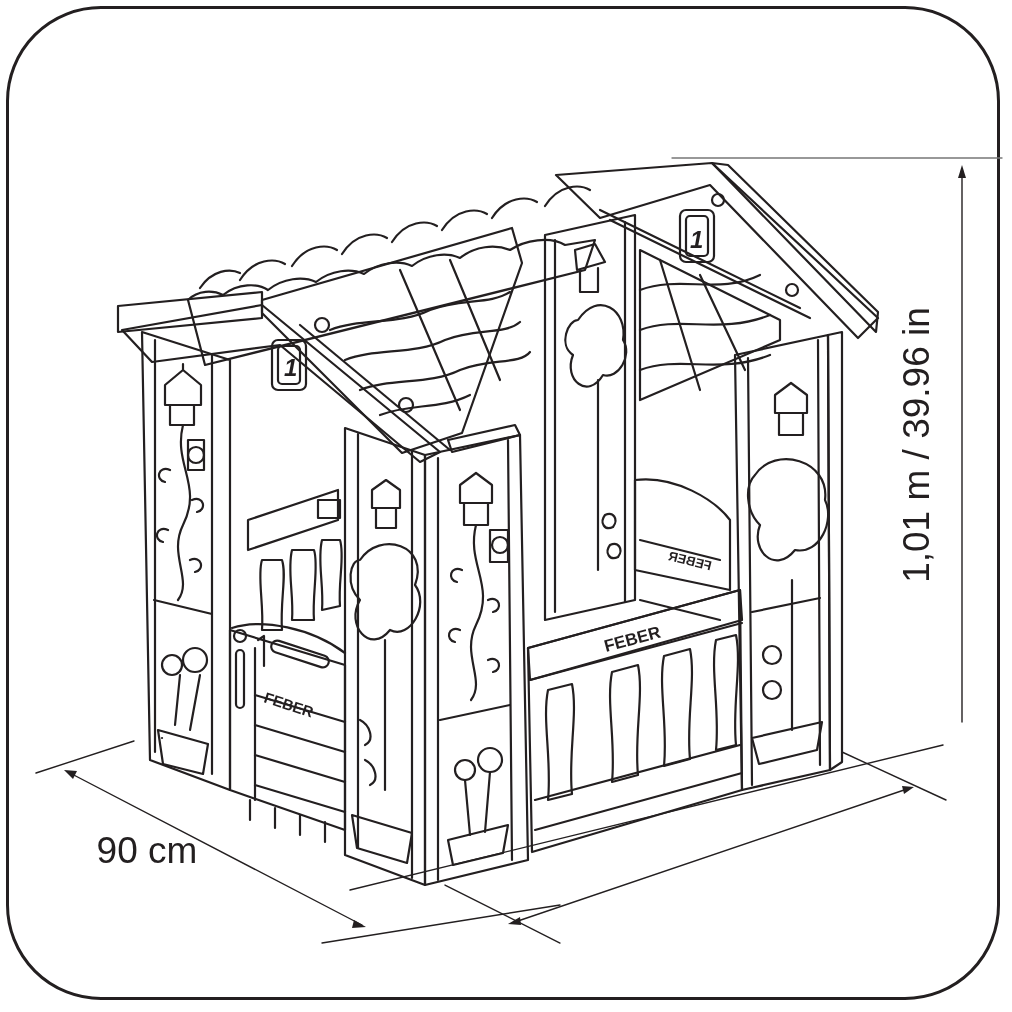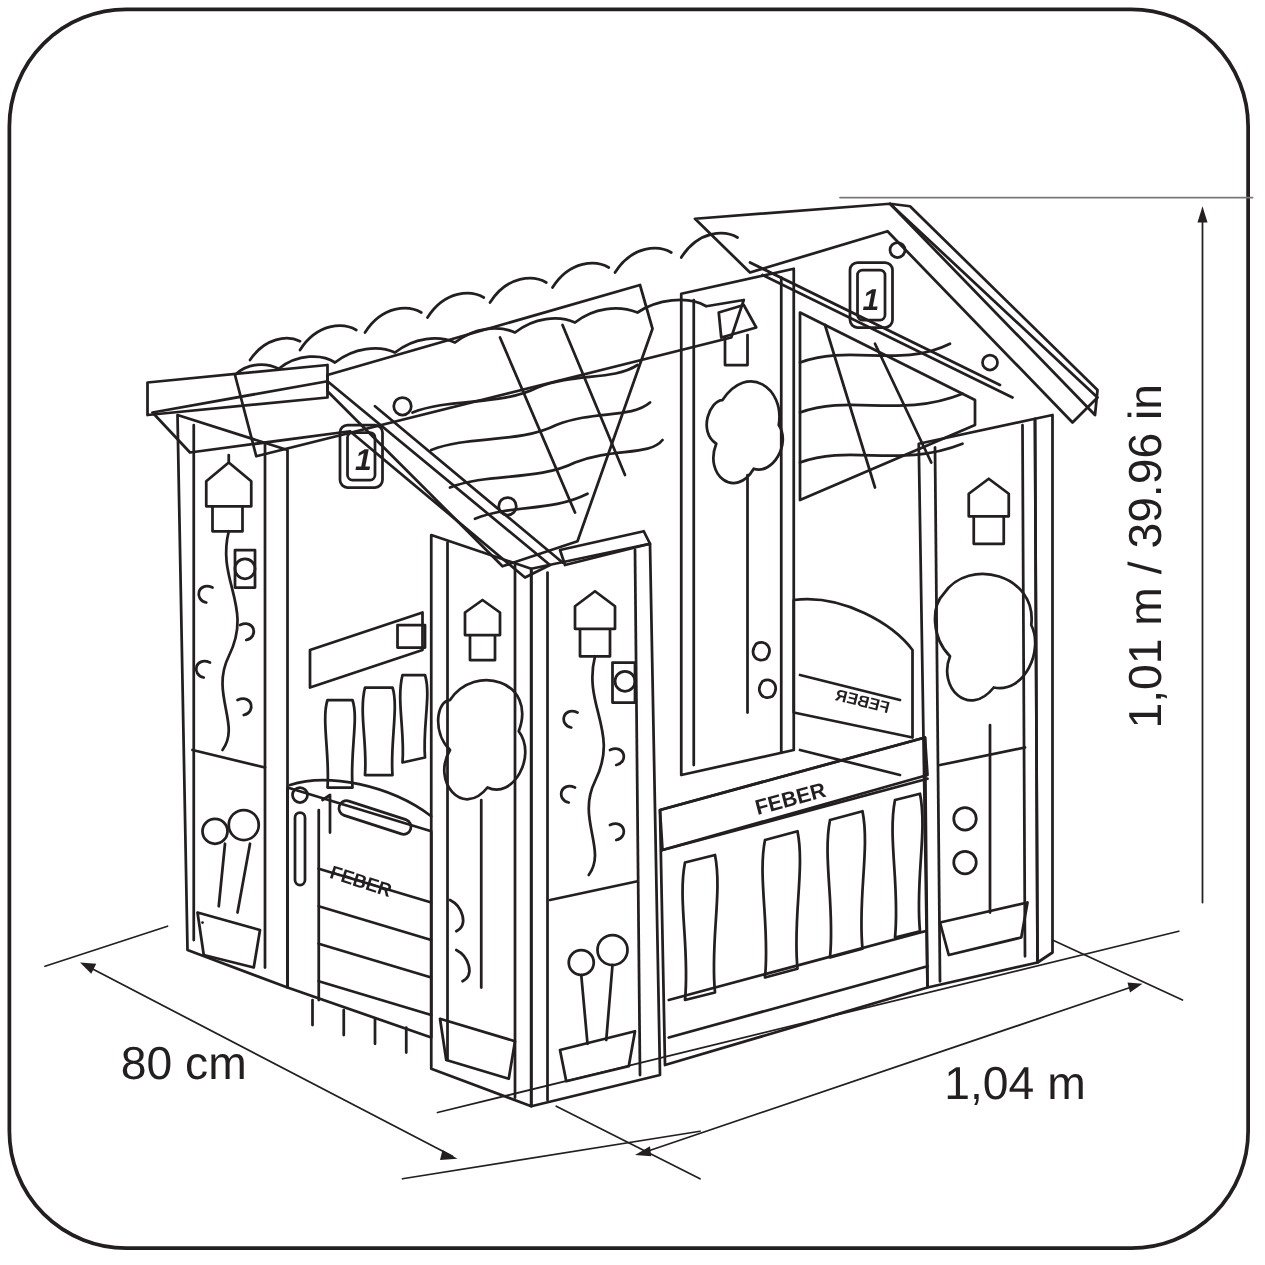--- a/index.html
+++ b/index.html
@@ -200,22 +200,21 @@
   <g stroke="none" fill="#231f20" font-family="Liberation Sans, sans-serif" font-weight="bold">
     <text x="606" y="652" font-size="17" transform="rotate(-15 606 652)">FEBER</text>
     <text x="263" y="702" font-size="15" transform="rotate(18 263 702)">FEBER</text>
     <text x="656" y="557" font-size="13" transform="rotate(14 656 557) scale(-1 1) translate(-1368 0)">FEBER</text>
     <text x="284" y="376" font-size="24" font-style="italic">1</text>
     <text x="690" y="248" font-size="24" font-style="italic">1</text>
   </g>
 </svg>
 
 <div class="lbl lbl-depth">
-  <div>80 cm</div>
+  <div>90 cm</div>
 </div>
 
 <div class="lbl lbl-width">
-  <div>1,04 m</div>
 </div>
 
 <div class="lbl lbl-height">
   <span>1,01 m / 39.96 in</span>
 </div>
 
 </body></html>

